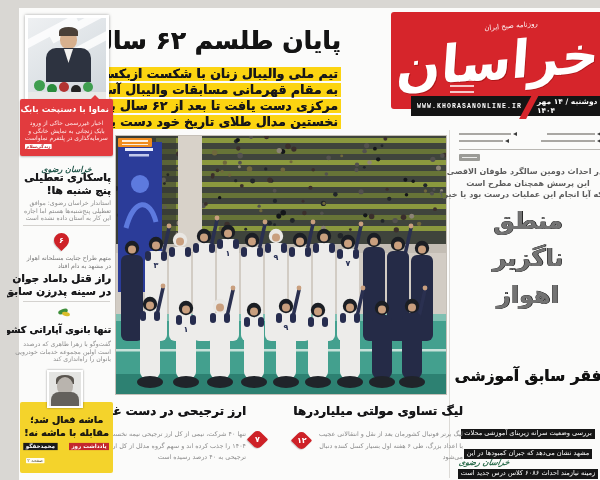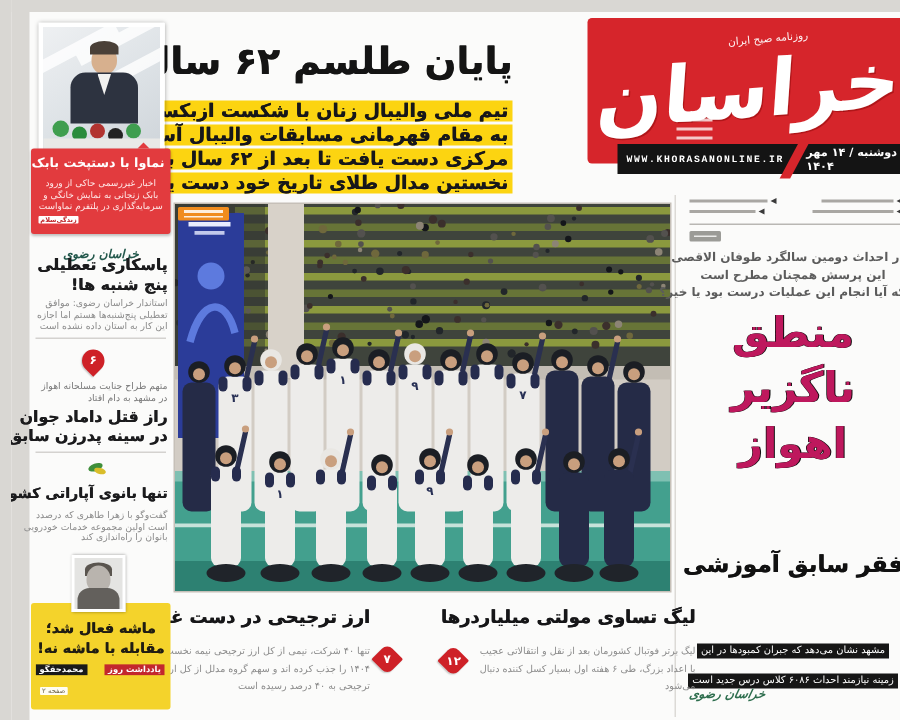--- a/index.html
+++ b/index.html
@@ -73,21 +73,21 @@
   
   .vdiv{left:442px;top:130px;width:1px;height:348px;background:#dcdad6;}
   .bullets{left:452px;top:132px;width:142px;}
   .brow{display:flex;justify-content:space-between;direction:rtl;margin-bottom:3px;}
   .bitem{display:flex;align-items:center;gap:2px;direction:rtl;}
   .btri{width:0;height:0;border-top:2.5px solid transparent;border-bottom:2.5px solid transparent;border-right:4px solid #3a3a3a;}
   .bbar{height:2.5px;background:#a9a7a3;}
   .chip-gray{left:452px;top:154px;width:21px;height:7px;background:#9b9b97;border-radius:1px;}
   .chip-gray i{display:block;height:1.5px;background:rgba(255,255,255,.8);margin:2.5px 3px 0 3px;}
   .intro{left:446px;top:166px;width:150px;font-size:8px;font-weight:bold;color:#5c5c5c;line-height:11.5px;}
-  .bigh{left:444px;top:203px;width:154px;font-size:28px;font-weight:bold;color:#be185d;line-height:37px;
+  .bigh{left:444px;top:203px;width:154px;font-size:24px;font-weight:bold;color:#737373;line-height:37px;
         letter-spacing:-1px;text-shadow:.7px 0 0 #0e0e0e, -.4px 0 0 #0e0e0e;}
   .subt{left:446px;top:367px;width:150px;font-size:15.5px;font-weight:bold;color:#111;line-height:19px;
         text-shadow:.4px 0 0 #111;}
   .rev{left:446px;top:420px;width:150px;}
   .rev div{margin-bottom:1px;}
   .rev span{display:inline-block;background:#161616;color:#fff;font-size:6.6px;line-height:9.5px;padding:0 3px;}
   .sig{left:452px;top:458px;color:#2e6e4e;font-size:8px;font-weight:bold;font-style:italic;transform:skewX(-12deg);}
 
   
   .b-title{font-size:12px;font-weight:bold;color:#161618;text-shadow:.35px 0 0 #161618;}
@@ -529,20 +529,21 @@
   </div>
   <div class="abs bigh tc">
     <div>منطق</div>
     <div>ناگزیر</div>
     <div>اهواز</div>
   </div>
   <div class="abs subt tc">
     <div class="nw">فقر سابق آموزشی</div>
   </div>
   <div class="abs rev tc">
+    <div><span class="nw">بررسی وضعیت سرانه زیربنای آموزشی محلات</span></div>
     <div><span class="nw">مشهد نشان می‌دهد که جبران کمبودها در این</span></div>
     <div><span class="nw">زمینه نیازمند احداث ۶۰۸۶ کلاس درس جدید است</span></div>
   </div>
   <div class="abs sig nw">خراسان رضوی</div>
 
   <div class="abs b-title tr nw" style="left:105px;top:404px;width:134px;">ارز ترجیحی در دست غول ها</div>
   <div class="abs diamond" style="left:243px;top:432px;">
     <span>۷</span>
   </div>
   <div class="abs tr" style="left:105px;top:429px;width:134px;">

